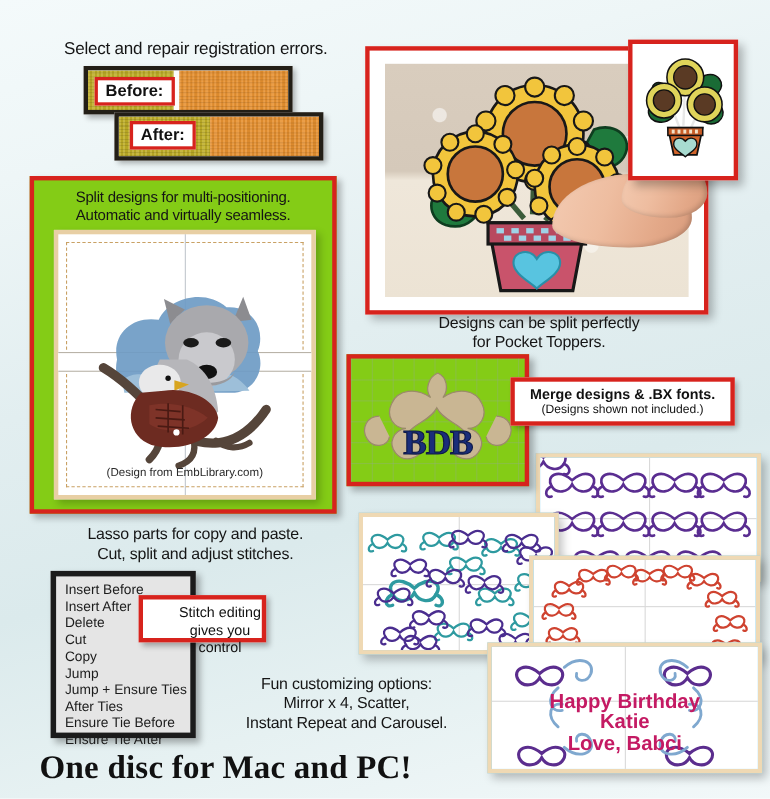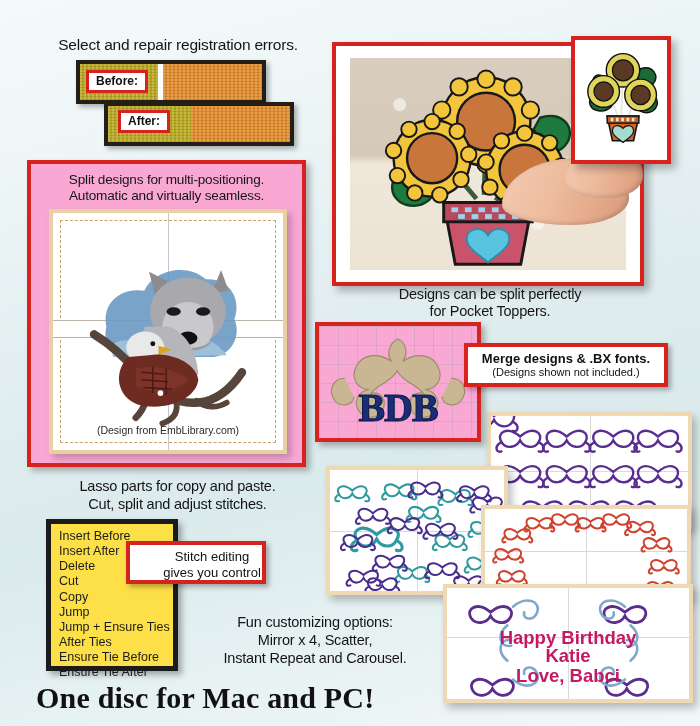--- a/index.html
+++ b/index.html
@@ -29,26 +29,26 @@
   }
   .orange{
     background:
       repeating-linear-gradient(0deg, rgba(0,0,0,.10) 0 1px, rgba(0,0,0,0) 1px 3px),
       repeating-linear-gradient(90deg, rgba(255,255,255,.12) 0 2px, rgba(0,0,0,.05) 2px 4px),
       #e8912f;
   }
   .gapw{background:#fdfdfb;}
   .tag{
     position:absolute;background:#fff;border:3px solid #d7231d;
-    font-size:12px;font-weight:bold;color:#111;
+    font-size:15px;font-weight:bold;color:#111;
     padding:2px 7px 3px 7px;line-height:1;white-space:nowrap;
   }
   
   .redpanel{
-    position:absolute;background:#f9a8d4;border:4px solid #d7231d;
+    position:absolute;background:#84cc16;border:4px solid #d7231d;
     box-sizing:border-box;box-shadow:4px 4px 6px rgba(0,0,0,.28);
   }
   .callout{
     position:absolute;background:#fff;border:4px solid #d7231d;
     box-sizing:border-box;box-shadow:3px 3px 5px rgba(0,0,0,.30);
     text-align:center;color:#111;
   }
   
   .hoopcard{
     position:absolute;background:#fff;box-sizing:border-box;
@@ -59,21 +59,21 @@
     background-image:
       linear-gradient(to right, rgba(150,160,175,.30) 1px, transparent 1px),
       linear-gradient(to bottom, rgba(150,160,175,.30) 1px, transparent 1px);
     background-size:19px 19px;
   }
   .dashframe{position:absolute;inset:7px;border:1px dashed #c9a164;}
   .splitline-v{position:absolute;top:0;bottom:0;width:1px;background:rgba(120,130,145,.45);}
   .bandline{position:absolute;left:0;right:0;background:#fff;border-top:1px solid #b9b3a8;border-bottom:1px solid #b9b3a8;}
   
   .menu{
-    position:absolute;background:#fde047;border:5px solid #1b1b1b;
+    position:absolute;background:#e5e5e5;border:5px solid #1b1b1b;
     box-sizing:border-box;box-shadow:4px 4px 6px rgba(0,0,0,.30);
     padding:5px 0 5px 0;
   }
   .menu .mi{
     font-size:12.5px;color:#1c1c1c;line-height:1.21;padding:0 6px 0 8px;white-space:nowrap;
   }
   
   .designcard{
     position:absolute;background:#7dd3fc;box-sizing:border-box;
     border:4px solid #efd9b4;box-shadow:4px 5px 8px rgba(0,0,0,.25);
@@ -399,21 +399,21 @@
 <div class="redpanel" style="left:315px;top:322px;width:166px;height:120px;">
   <div class="gridbg"></div>
   <svg viewBox="0 0 166 120" style="position:absolute;inset:0;width:100%;height:100%;">
     <g fill="#c9b693" stroke="#9b8a6b" stroke-width="1.2">
       <path d="M83 14 C74 18 70 30 76 38 C62 28 44 30 38 44 C32 56 40 68 52 68 C40 70 34 82 42 92 C50 102 66 98 68 86 C70 76 62 70 54 72 C62 62 76 60 82 48 C88 60 102 62 110 72 C102 70 94 76 96 86 C98 98 114 102 122 92 C130 82 124 70 112 68 C124 68 132 56 126 44 C120 30 102 28 88 38 C94 30 92 18 83 14 Z"></path>
       <path d="M26 56 C14 56 8 68 14 78 C20 88 34 86 36 76"></path>
       <path d="M140 56 C152 56 158 68 152 78 C146 88 132 86 130 76"></path>
     </g>
     <g fill="#1a2d7a" stroke="#0d1744" stroke-width="1.2" font-family="Liberation Serif, serif"></g>
   </svg>
-  <div style="position:absolute;left:0;right:0;top:58px;text-align:center;font-family:'Liberation Serif',serif;font-weight:bold;font-size:40px;color:#1a2d7a;letter-spacing:-1px;-webkit-text-stroke:1px #0d1744;">BDB</div>
+  <div style="position:absolute;left:0;right:0;top:58px;text-align:center;font-family:'Liberation Serif',serif;font-weight:bold;font-size:32px;color:#1a2d7a;letter-spacing:-1px;-webkit-text-stroke:1px #0d1744;">BDB</div>
 </div>
 
 <div class="callout" style="left:464px;top:343px;width:204px;height:44px;padding-top:4px;">
   <div style="font-size:13px;font-weight:bold;line-height:1.18;">Merge designs &amp; .BX fonts.</div>
   <div style="font-size:11px;line-height:1.18;">(Designs shown not included.)</div>
 </div>
 
 <div class="abs hdr" style="left:35px;top:478px;width:285px;font-size:14.5px;">Lasso parts for copy and paste.</div>
 <div class="abs hdr" style="left:35px;top:496px;width:285px;font-size:14.5px;">Cut, split and adjust stitches.</div>
 
@@ -423,21 +423,21 @@
   <div class="mi">Delete</div>
   <div class="mi">Cut</div>
   <div class="mi">Copy</div>
   <div class="mi">Jump</div>
   <div class="mi">Jump + Ensure Ties</div>
   <div class="mi">After Ties</div>
   <div class="mi">Ensure Tie Before</div>
   <div class="mi">Ensure Tie After</div>
 </div>
 
-<div class="callout" style="left:126px;top:541px;width:140px;height:43px;padding-top:4px;padding-left:32px;">
+<div class="callout" style="left:126px;top:541px;width:116px;height:43px;padding-top:4px;padding-left:32px;">
   <div style="font-size:13px;line-height:1.22;">Stitch editing</div>
   <div style="font-size:13px;line-height:1.22;">gives you control</div>
 </div>
 
 <div class="abs hdr" style="left:190px;top:614px;width:250px;font-size:14.5px;">Fun customizing options:</div>
 <div class="abs hdr" style="left:190px;top:632px;width:250px;font-size:14.5px;">Mirror x 4, Scatter,</div>
 <div class="abs hdr" style="left:190px;top:650px;width:250px;font-size:14.5px;">Instant Repeat and Carousel.</div>
 
 <div class="designcard" style="left:443px;top:584px;width:250px;height:119px;">
   <div class="dc-inner">

